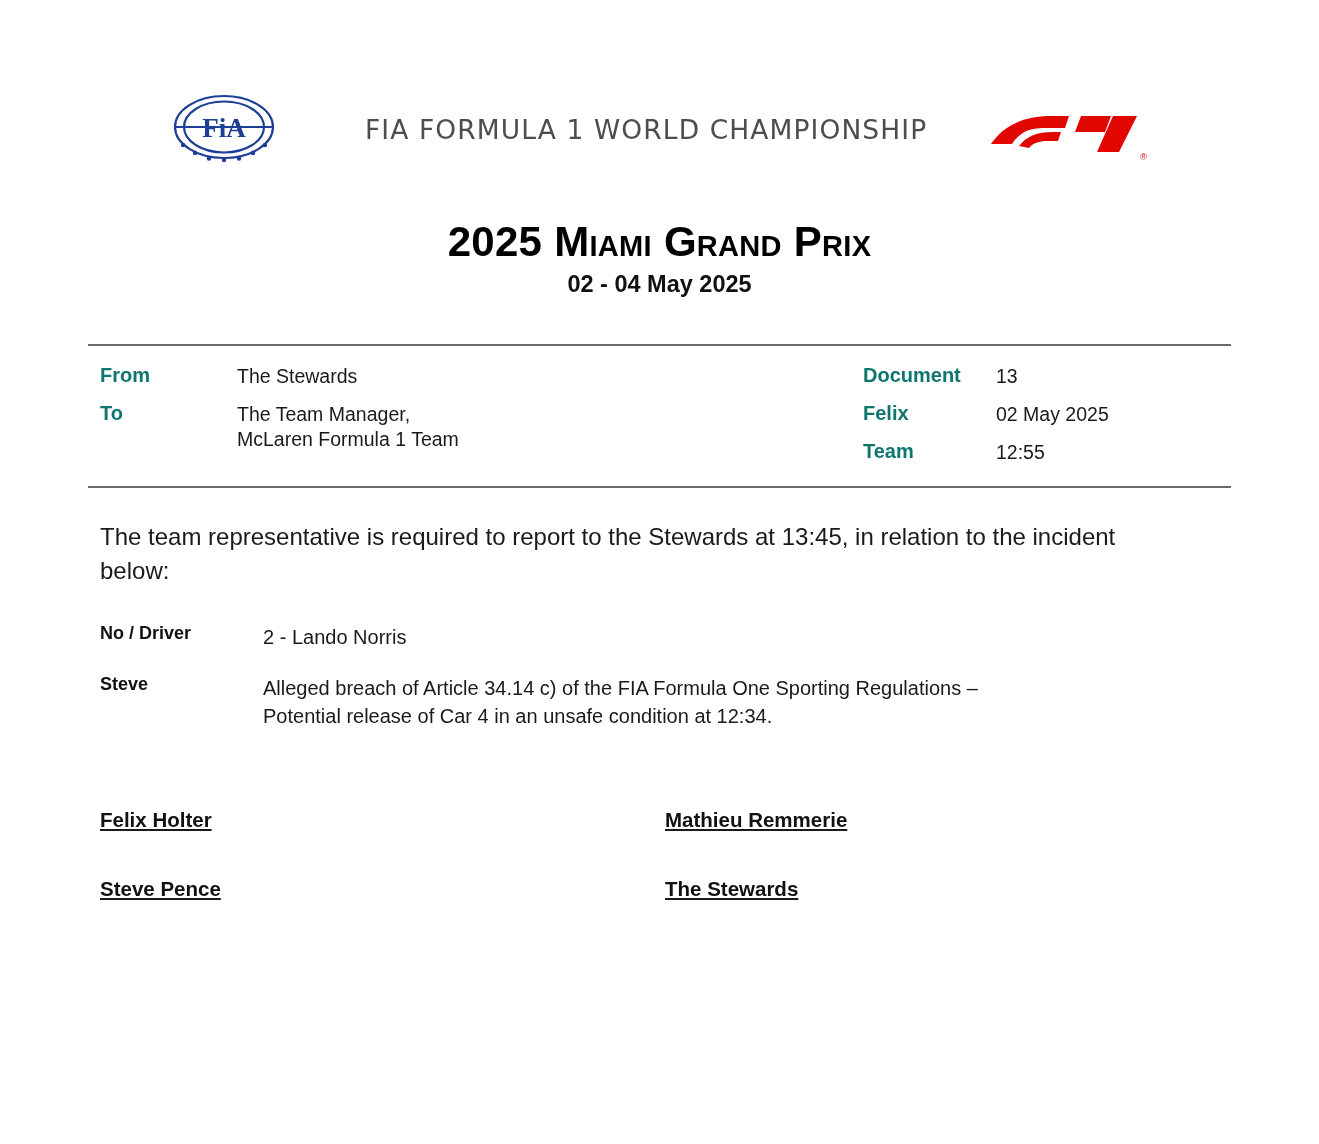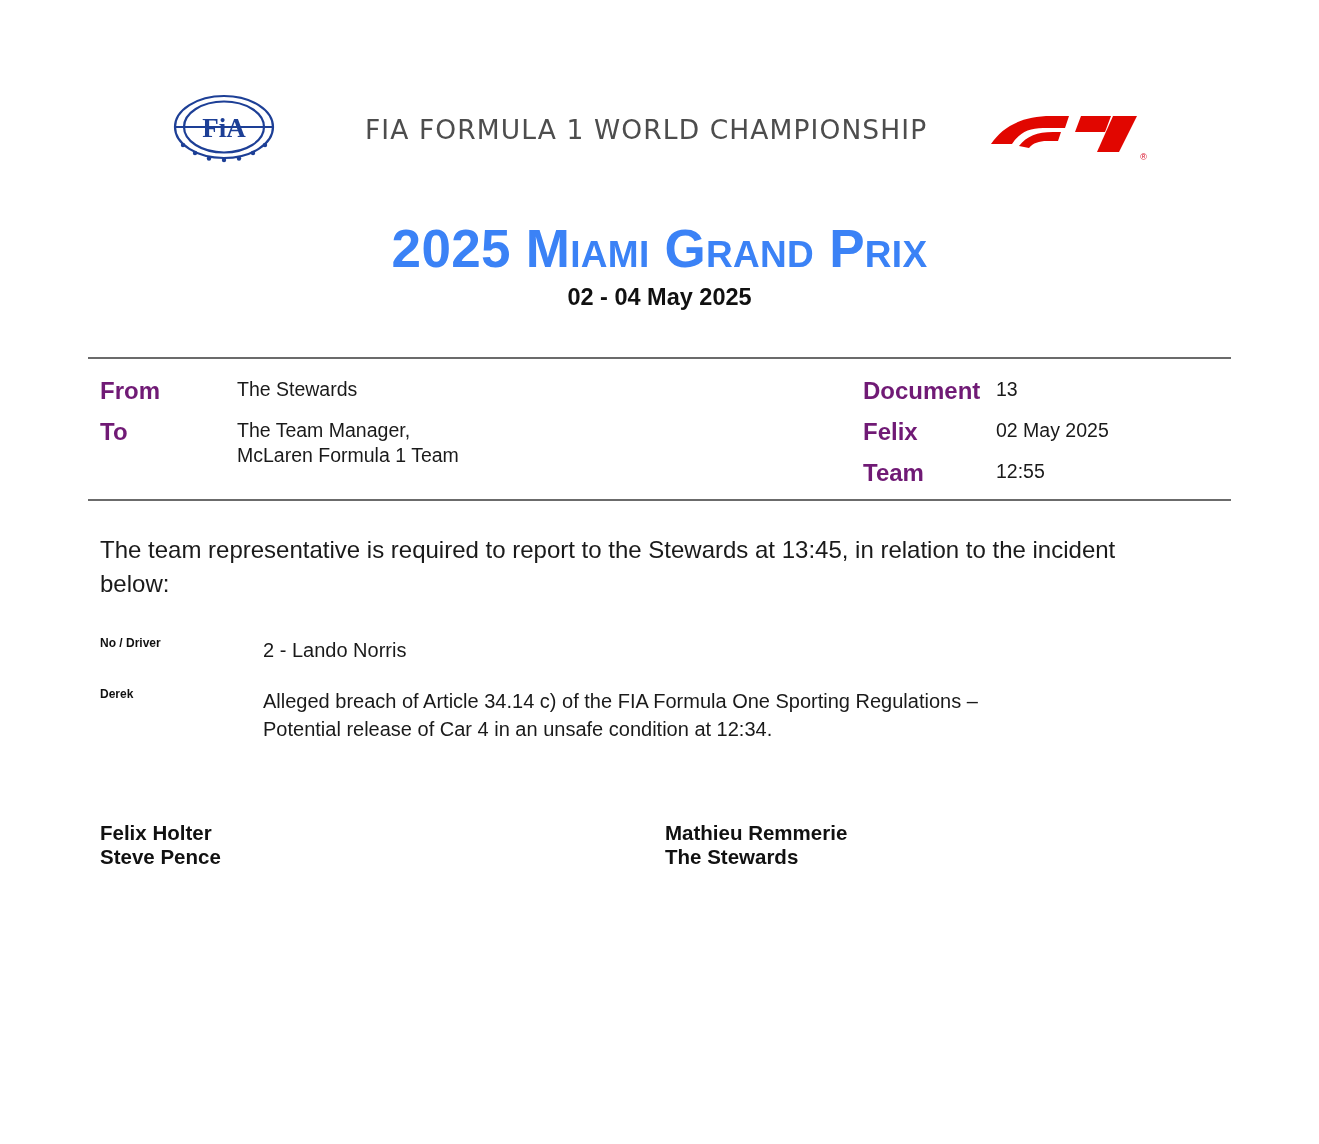--- a/index.html
+++ b/index.html
@@ -58,25 +58,25 @@
     position: absolute;
     right: -2px;
     bottom: -2px;
     font-size: 9px;
     color: #d6001c;
   }
 
   
   .event-title {
     text-align: center;
-    font-size: 53px;
+    font-size: 42px;
     font-weight: bold;
     letter-spacing: 0.3px;
     margin: 8px 0 0 0;
-    color: #3b82f6;
+    color: #000000;
     font-variant: small-caps;
   }
   .event-dates {
     text-align: center;
     font-size: 23.5px;
     font-weight: bold;
     margin-top: 5px;
     color: #111;
   }
 
@@ -101,23 +101,23 @@
     left: 12px;
     top: 18px;
     width: 700px;
   }
   .meta-row {
     display: flex;
     margin-bottom: 13px;
   }
   .meta-label {
     width: 137px;
-    font-size: 24px;
-    font-weight: bold;
-    color: #701a75;
+    font-size: 20px;
+    font-weight: bold;
+    color: #0f766e;
   }
   .meta-value {
     font-size: 19.5px;
     color: #1a1a1a;
     line-height: 1.28;
   }
   .meta-right {
     position: absolute;
     left: 775px;
     top: 18px;
@@ -137,41 +137,43 @@
   }
   .field-block {
     margin-top: 36px;
   }
   .field-row {
     display: flex;
     margin-bottom: 22px;
   }
   .field-label {
     width: 163px;
-    font-size: 12px;
+    font-size: 18px;
     font-weight: bold;
     color: #111;
     flex: 0 0 163px;
   }
   .field-value {
     font-size: 20px;
     line-height: 1.42;
     color: #1a1a1a;
     max-width: 900px;
   }
 
   
   .signatures {
     margin: 78px 88px 0 88px;
     padding: 0 12px;
     position: relative;
   }
   .sig-grid {
     display: grid;
     grid-template-columns: 565px 1fr;
+    row-gap: 45px;
+    text-decoration: underline;
   }
   .sig-name {
     font-size: 20.5px;
     font-weight: bold;
     color: #111;
   }
   .sig-role {
     font-size: 20.5px;
     font-weight: bold;
     color: #111;
@@ -265,21 +267,21 @@
 
   <div class="body-wrap">
     <div class="intro">The team representative is required to report to the Stewards at 13:45, in relation to the incident below:</div>
 
     <div class="field-block">
       <div class="field-row">
         <div class="field-label">No / Driver</div>
         <div class="field-value">2 - Lando Norris</div>
       </div>
       <div class="field-row">
-        <div class="field-label">Derek</div>
+        <div class="field-label">Steve</div>
         <div class="field-value">
           <div>Alleged breach of Article 34.14 c) of the FIA Formula One Sporting Regulations –</div>
           <div>Potential release of Car 4 in an unsafe condition at 12:34.</div>
         </div>
       </div>
     </div>
   </div>
 
   <div class="signatures">
     <div class="sig-grid">

